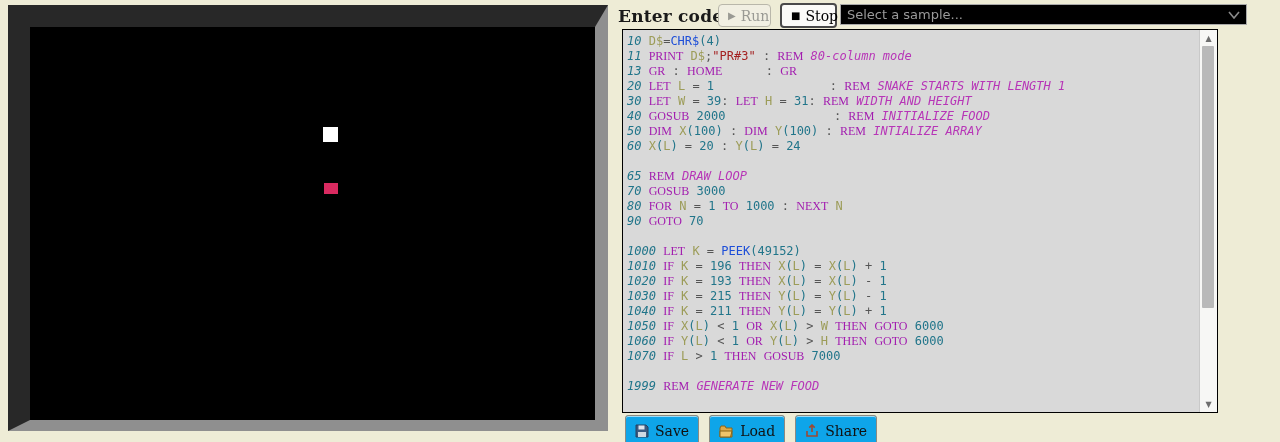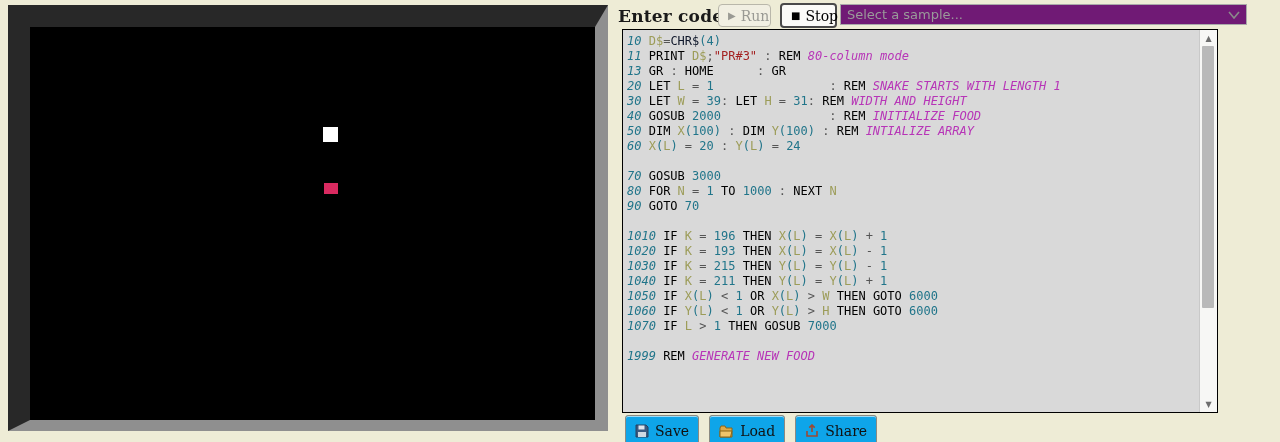--- a/index.html
+++ b/index.html
@@ -43,43 +43,43 @@
   }
   .btn-run .play-glyph{font-size:10px;color:#9a9a94;}
   .btn-stop{
     position:absolute;left:162px;top:3px;width:57px;height:25px;
     background:#fbfbf8;border:2px solid #4a4a4a;color:#000;
   }
   .btn-stop .stop-glyph{font-size:10px;color:#000;}
   .sample-select{
     position:absolute;left:222px;top:4px;width:407px;height:21px;
     box-sizing:border-box;
-    border:1px solid #a9a9a9;background:#701a75;
+    border:1px solid #a9a9a9;background:#000000;
     font-family:"DejaVu Sans", sans-serif;font-size:13px;color:#9a9a9a;
     display:flex;align-items:center;justify-content:space-between;
     padding:0 6px;cursor:pointer;
   }
   .chev{width:12px;height:8px;}
   
   .editor{
     position:absolute;left:622px;top:29px;width:596px;height:384px;
     box-sizing:border-box;border:1px solid #000;background:#d9d9d9;
   }
   .code-lines{
     position:absolute;left:0;top:0;right:17px;bottom:0;
     overflow:hidden;padding:4px 0 0 4px;
     font-family:"DejaVu Sans Mono", monospace;
     font-size:12px;line-height:15px;color:#333;
   }
   .code-line{white-space:pre;height:15px;}
   .tk-ln{color:#21758a;font-style:italic;}
   .tk-n{color:#21758a;}
   .tk-p{color:#21758a;}
-  .tk-kw{color:#000000;}
-  .tk-fn{color:#0f172a;}
+  .tk-kw{color:#a21caf;font-family:Liberation Serif, serif;}
+  .tk-fn{color:#1d4ed8;}
   .tk-v{color:#9c9c58;}
   .tk-s{color:#a42222;}
   .tk-c{color:#b735b7;font-style:italic;}
   .tk-op{color:#555;}
   .tk-t{color:#333;}
   
   .scrollbar{
     position:absolute;top:0;right:0;width:17px;bottom:0;
     background:#f7f7f5;border-left:1px solid #c9c9c9;
   }
@@ -145,24 +145,26 @@
   <div class="code-lines" id="code-lines">
       <div class="code-line"><span class="tk-ln">10</span><span class="tk-t"> </span><span class="tk-v">D$</span><span class="tk-op">=</span><span class="tk-fn">CHR$</span><span class="tk-p">(</span><span class="tk-n">4</span><span class="tk-p">)</span></div>
       <div class="code-line"><span class="tk-ln">11</span><span class="tk-t"> </span><span class="tk-kw">PRINT</span><span class="tk-t"> </span><span class="tk-v">D$</span><span class="tk-op">;</span><span class="tk-s">"PR#3"</span><span class="tk-t"> </span><span class="tk-op">:</span><span class="tk-t"> </span><span class="tk-kw">REM</span><span class="tk-t"> </span><span class="tk-c">80-column mode</span></div>
       <div class="code-line"><span class="tk-ln">13</span><span class="tk-t"> </span><span class="tk-kw">GR</span><span class="tk-t"> </span><span class="tk-op">:</span><span class="tk-t"> </span><span class="tk-kw">HOME</span><span class="tk-t">      </span><span class="tk-op">:</span><span class="tk-t"> </span><span class="tk-kw">GR</span></div>
       <div class="code-line"><span class="tk-ln">20</span><span class="tk-t"> </span><span class="tk-kw">LET</span><span class="tk-t"> </span><span class="tk-v">L</span><span class="tk-t"> </span><span class="tk-op">=</span><span class="tk-t"> </span><span class="tk-n">1</span><span class="tk-t">                </span><span class="tk-op">:</span><span class="tk-t"> </span><span class="tk-kw">REM</span><span class="tk-t"> </span><span class="tk-c">SNAKE STARTS WITH LENGTH 1</span></div>
       <div class="code-line"><span class="tk-ln">30</span><span class="tk-t"> </span><span class="tk-kw">LET</span><span class="tk-t"> </span><span class="tk-v">W</span><span class="tk-t"> </span><span class="tk-op">=</span><span class="tk-t"> </span><span class="tk-n">39</span><span class="tk-op">:</span><span class="tk-t"> </span><span class="tk-kw">LET</span><span class="tk-t"> </span><span class="tk-v">H</span><span class="tk-t"> </span><span class="tk-op">=</span><span class="tk-t"> </span><span class="tk-n">31</span><span class="tk-op">:</span><span class="tk-t"> </span><span class="tk-kw">REM</span><span class="tk-t"> </span><span class="tk-c">WIDTH AND HEIGHT</span></div>
       <div class="code-line"><span class="tk-ln">40</span><span class="tk-t"> </span><span class="tk-kw">GOSUB</span><span class="tk-t"> </span><span class="tk-n">2000</span><span class="tk-t">               </span><span class="tk-op">:</span><span class="tk-t"> </span><span class="tk-kw">REM</span><span class="tk-t"> </span><span class="tk-c">INITIALIZE FOOD</span></div>
       <div class="code-line"><span class="tk-ln">50</span><span class="tk-t"> </span><span class="tk-kw">DIM</span><span class="tk-t"> </span><span class="tk-v">X</span><span class="tk-p">(</span><span class="tk-n">100</span><span class="tk-p">)</span><span class="tk-t"> </span><span class="tk-op">:</span><span class="tk-t"> </span><span class="tk-kw">DIM</span><span class="tk-t"> </span><span class="tk-v">Y</span><span class="tk-p">(</span><span class="tk-n">100</span><span class="tk-p">)</span><span class="tk-t"> </span><span class="tk-op">:</span><span class="tk-t"> </span><span class="tk-kw">REM</span><span class="tk-t"> </span><span class="tk-c">INTIALIZE ARRAY</span></div>
       <div class="code-line"><span class="tk-ln">60</span><span class="tk-t"> </span><span class="tk-v">X</span><span class="tk-p">(</span><span class="tk-v">L</span><span class="tk-p">)</span><span class="tk-t"> </span><span class="tk-op">=</span><span class="tk-t"> </span><span class="tk-n">20</span><span class="tk-t"> </span><span class="tk-op">:</span><span class="tk-t"> </span><span class="tk-v">Y</span><span class="tk-p">(</span><span class="tk-v">L</span><span class="tk-p">)</span><span class="tk-t"> </span><span class="tk-op">=</span><span class="tk-t"> </span><span class="tk-n">24</span></div>
       <div class="code-line"> </div>
+      <div class="code-line"><span class="tk-ln">65</span><span class="tk-t"> </span><span class="tk-kw">REM</span><span class="tk-t"> </span><span class="tk-c">DRAW LOOP</span></div>
       <div class="code-line"><span class="tk-ln">70</span><span class="tk-t"> </span><span class="tk-kw">GOSUB</span><span class="tk-t"> </span><span class="tk-n">3000</span></div>
       <div class="code-line"><span class="tk-ln">80</span><span class="tk-t"> </span><span class="tk-kw">FOR</span><span class="tk-t"> </span><span class="tk-v">N</span><span class="tk-t"> </span><span class="tk-op">=</span><span class="tk-t"> </span><span class="tk-n">1</span><span class="tk-t"> </span><span class="tk-kw">TO</span><span class="tk-t"> </span><span class="tk-n">1000</span><span class="tk-t"> </span><span class="tk-op">:</span><span class="tk-t"> </span><span class="tk-kw">NEXT</span><span class="tk-t"> </span><span class="tk-v">N</span></div>
       <div class="code-line"><span class="tk-ln">90</span><span class="tk-t"> </span><span class="tk-kw">GOTO</span><span class="tk-t"> </span><span class="tk-n">70</span></div>
       <div class="code-line"> </div>
+      <div class="code-line"><span class="tk-ln">1000</span><span class="tk-t"> </span><span class="tk-kw">LET</span><span class="tk-t"> </span><span class="tk-v">K</span><span class="tk-t"> </span><span class="tk-op">=</span><span class="tk-t"> </span><span class="tk-fn">PEEK</span><span class="tk-p">(</span><span class="tk-n">49152</span><span class="tk-p">)</span></div>
       <div class="code-line"><span class="tk-ln">1010</span><span class="tk-t"> </span><span class="tk-kw">IF</span><span class="tk-t"> </span><span class="tk-v">K</span><span class="tk-t"> </span><span class="tk-op">=</span><span class="tk-t"> </span><span class="tk-n">196</span><span class="tk-t"> </span><span class="tk-kw">THEN</span><span class="tk-t"> </span><span class="tk-v">X</span><span class="tk-p">(</span><span class="tk-v">L</span><span class="tk-p">)</span><span class="tk-t"> </span><span class="tk-op">=</span><span class="tk-t"> </span><span class="tk-v">X</span><span class="tk-p">(</span><span class="tk-v">L</span><span class="tk-p">)</span><span class="tk-t"> </span><span class="tk-op">+</span><span class="tk-t"> </span><span class="tk-n">1</span></div>
       <div class="code-line"><span class="tk-ln">1020</span><span class="tk-t"> </span><span class="tk-kw">IF</span><span class="tk-t"> </span><span class="tk-v">K</span><span class="tk-t"> </span><span class="tk-op">=</span><span class="tk-t"> </span><span class="tk-n">193</span><span class="tk-t"> </span><span class="tk-kw">THEN</span><span class="tk-t"> </span><span class="tk-v">X</span><span class="tk-p">(</span><span class="tk-v">L</span><span class="tk-p">)</span><span class="tk-t"> </span><span class="tk-op">=</span><span class="tk-t"> </span><span class="tk-v">X</span><span class="tk-p">(</span><span class="tk-v">L</span><span class="tk-p">)</span><span class="tk-t"> </span><span class="tk-op">-</span><span class="tk-t"> </span><span class="tk-n">1</span></div>
       <div class="code-line"><span class="tk-ln">1030</span><span class="tk-t"> </span><span class="tk-kw">IF</span><span class="tk-t"> </span><span class="tk-v">K</span><span class="tk-t"> </span><span class="tk-op">=</span><span class="tk-t"> </span><span class="tk-n">215</span><span class="tk-t"> </span><span class="tk-kw">THEN</span><span class="tk-t"> </span><span class="tk-v">Y</span><span class="tk-p">(</span><span class="tk-v">L</span><span class="tk-p">)</span><span class="tk-t"> </span><span class="tk-op">=</span><span class="tk-t"> </span><span class="tk-v">Y</span><span class="tk-p">(</span><span class="tk-v">L</span><span class="tk-p">)</span><span class="tk-t"> </span><span class="tk-op">-</span><span class="tk-t"> </span><span class="tk-n">1</span></div>
       <div class="code-line"><span class="tk-ln">1040</span><span class="tk-t"> </span><span class="tk-kw">IF</span><span class="tk-t"> </span><span class="tk-v">K</span><span class="tk-t"> </span><span class="tk-op">=</span><span class="tk-t"> </span><span class="tk-n">211</span><span class="tk-t"> </span><span class="tk-kw">THEN</span><span class="tk-t"> </span><span class="tk-v">Y</span><span class="tk-p">(</span><span class="tk-v">L</span><span class="tk-p">)</span><span class="tk-t"> </span><span class="tk-op">=</span><span class="tk-t"> </span><span class="tk-v">Y</span><span class="tk-p">(</span><span class="tk-v">L</span><span class="tk-p">)</span><span class="tk-t"> </span><span class="tk-op">+</span><span class="tk-t"> </span><span class="tk-n">1</span></div>
       <div class="code-line"><span class="tk-ln">1050</span><span class="tk-t"> </span><span class="tk-kw">IF</span><span class="tk-t"> </span><span class="tk-v">X</span><span class="tk-p">(</span><span class="tk-v">L</span><span class="tk-p">)</span><span class="tk-t"> </span><span class="tk-op">&lt;</span><span class="tk-t"> </span><span class="tk-n">1</span><span class="tk-t"> </span><span class="tk-kw">OR</span><span class="tk-t"> </span><span class="tk-v">X</span><span class="tk-p">(</span><span class="tk-v">L</span><span class="tk-p">)</span><span class="tk-t"> </span><span class="tk-op">&gt;</span><span class="tk-t"> </span><span class="tk-v">W</span><span class="tk-t"> </span><span class="tk-kw">THEN</span><span class="tk-t"> </span><span class="tk-kw">GOTO</span><span class="tk-t"> </span><span class="tk-n">6000</span></div>
       <div class="code-line"><span class="tk-ln">1060</span><span class="tk-t"> </span><span class="tk-kw">IF</span><span class="tk-t"> </span><span class="tk-v">Y</span><span class="tk-p">(</span><span class="tk-v">L</span><span class="tk-p">)</span><span class="tk-t"> </span><span class="tk-op">&lt;</span><span class="tk-t"> </span><span class="tk-n">1</span><span class="tk-t"> </span><span class="tk-kw">OR</span><span class="tk-t"> </span><span class="tk-v">Y</span><span class="tk-p">(</span><span class="tk-v">L</span><span class="tk-p">)</span><span class="tk-t"> </span><span class="tk-op">&gt;</span><span class="tk-t"> </span><span class="tk-v">H</span><span class="tk-t"> </span><span class="tk-kw">THEN</span><span class="tk-t"> </span><span class="tk-kw">GOTO</span><span class="tk-t"> </span><span class="tk-n">6000</span></div>
       <div class="code-line"><span class="tk-ln">1070</span><span class="tk-t"> </span><span class="tk-kw">IF</span><span class="tk-t"> </span><span class="tk-v">L</span><span class="tk-t"> </span><span class="tk-op">&gt;</span><span class="tk-t"> </span><span class="tk-n">1</span><span class="tk-t"> </span><span class="tk-kw">THEN</span><span class="tk-t"> </span><span class="tk-kw">GOSUB</span><span class="tk-t"> </span><span class="tk-n">7000</span></div>
       <div class="code-line"> </div>
       <div class="code-line"><span class="tk-ln">1999</span><span class="tk-t"> </span><span class="tk-kw">REM</span><span class="tk-t"> </span><span class="tk-c">GENERATE NEW FOOD</span></div>
     </div>

